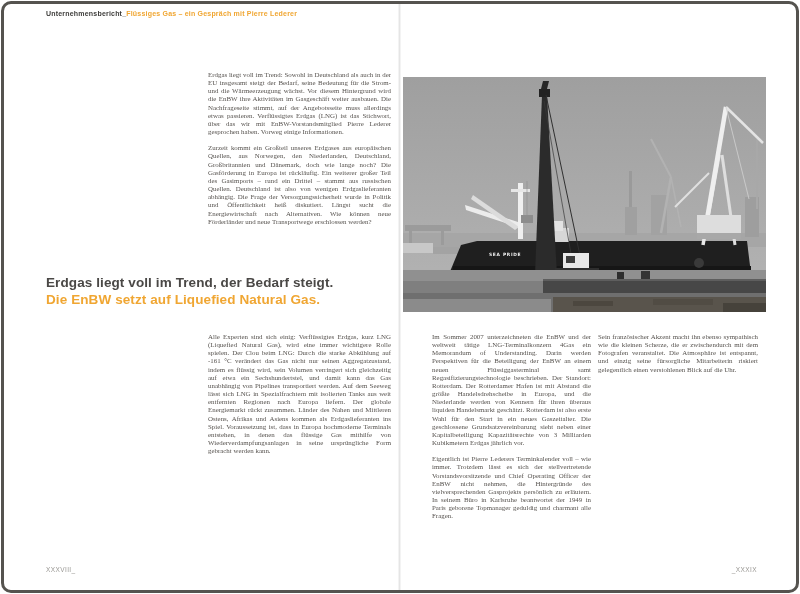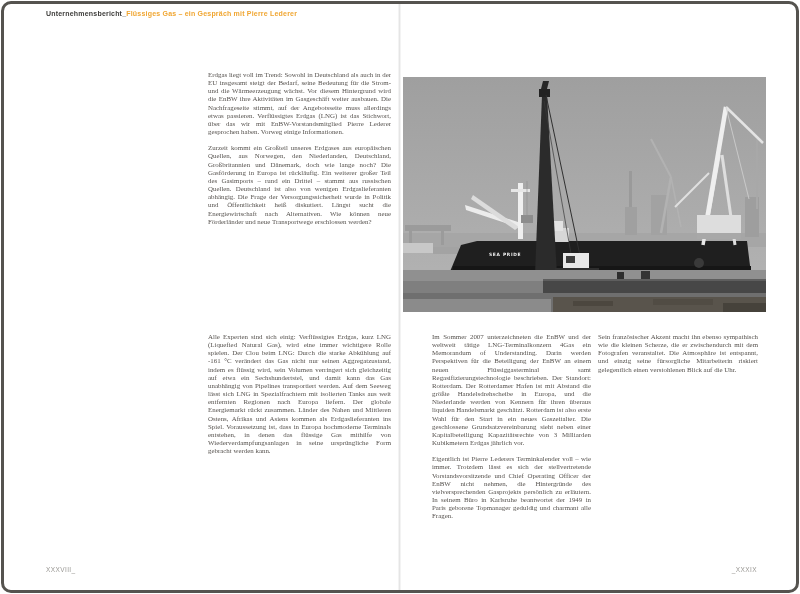--- a/index.html
+++ b/index.html
@@ -76,20 +76,24 @@
 
   <header class="hdr">
     <span class="prefix">Unternehmensbericht_</span><span class="accent">Flüssiges Gas – ein Gespräch mit Pierre Lederer</span>
   </header>
 
   <div class="intro-col bodytext">
     <p>Erdgas liegt voll im Trend: Sowohl in Deutschland als auch in der EU insgesamt steigt der Bedarf, seine Bedeutung für die Strom- und die Wärmeerzeugung wächst. Vor diesem Hintergrund wird die EnBW ihre Aktivitäten im Gasgeschäft weiter ausbauen. Die Nachfrageseite stimmt, auf der Angebotsseite muss allerdings etwas passieren. Verflüssigtes Erdgas (LNG) ist das Stichwort, über das wir mit EnBW-Vorstandsmitglied Pierre Lederer gesprochen haben. Vorweg einige Informationen.</p>
     <p>Zurzeit kommt ein Großteil unseres Erdgases aus europäischen Quellen, aus Norwegen, den Niederlanden, Deutschland, Großbritannien und Dänemark, doch wie lange noch? Die Gasförderung in Europa ist rückläufig. Ein weiterer großer Teil des Gasimports – rund ein Drittel – stammt aus russischen Quellen. Deutschland ist also von wenigen Erdgaslieferanten abhängig. Die Frage der Versorgungssicherheit wurde in Politik und Öffentlichkeit heiß diskutiert. Längst sucht die Energiewirtschaft nach Alternativen. Wie können neue Förderländer und neue Transportwege erschlossen werden?</p>
   </div>
 
+  <div class="headline">
+    <div class="l1">Erdgas liegt voll im Trend, der Bedarf steigt.</div>
+    <div class="l2">Die EnBW setzt auf Liquefied Natural Gas.</div>
+  </div>
 
   <figure class="photo">
     <svg viewBox="0 0 363 235" preserveAspectRatio="none">
       <defs>
         <linearGradient id="sky" x1="0" y1="0" x2="0" y2="1">
           <stop offset="0" stop-color="#9f9f9f"></stop>
           <stop offset="0.7" stop-color="#aeaeae"></stop>
           <stop offset="1" stop-color="#b6b6b6"></stop>
         </linearGradient>
       </defs>

